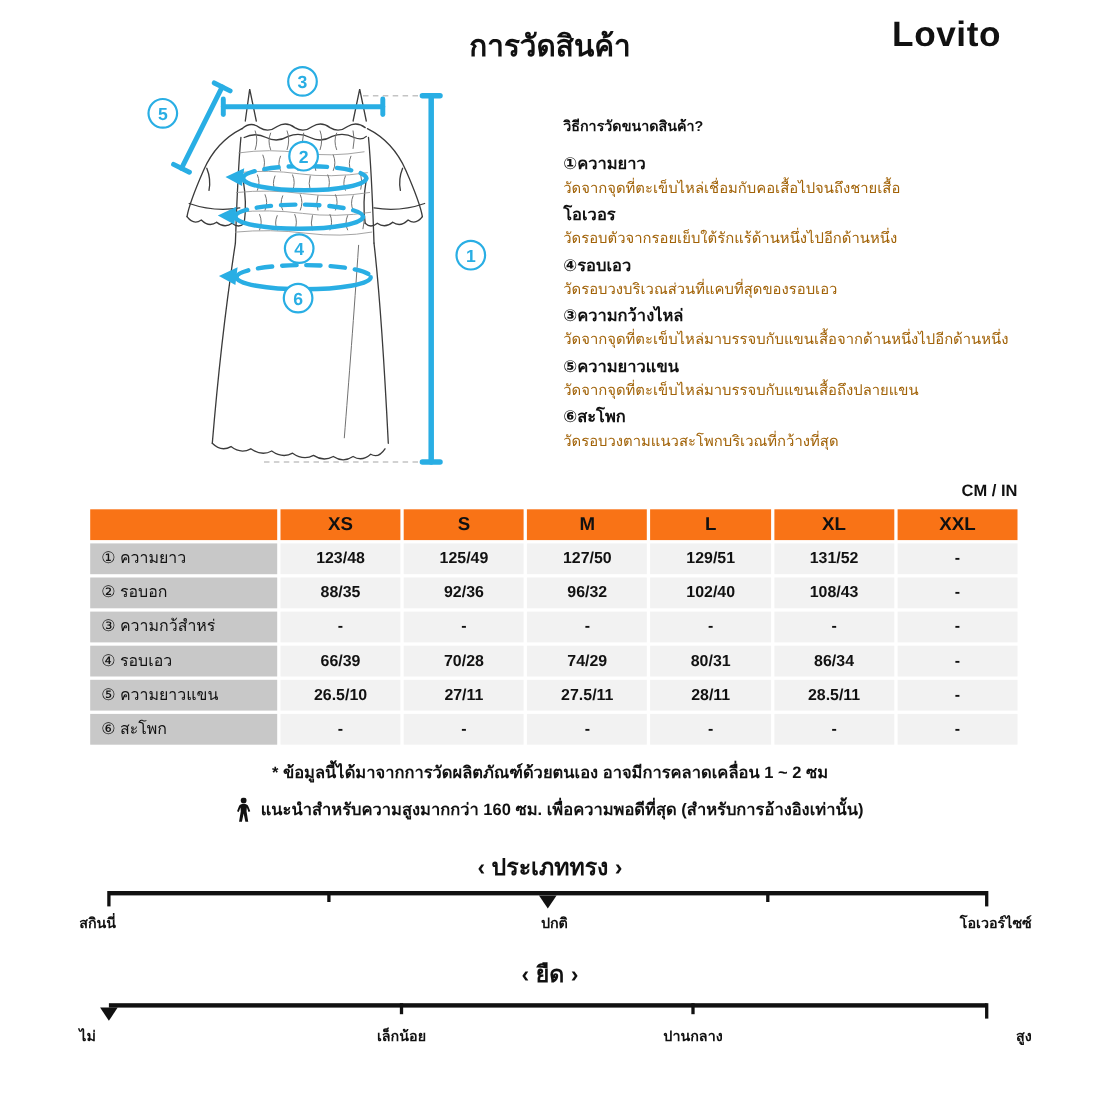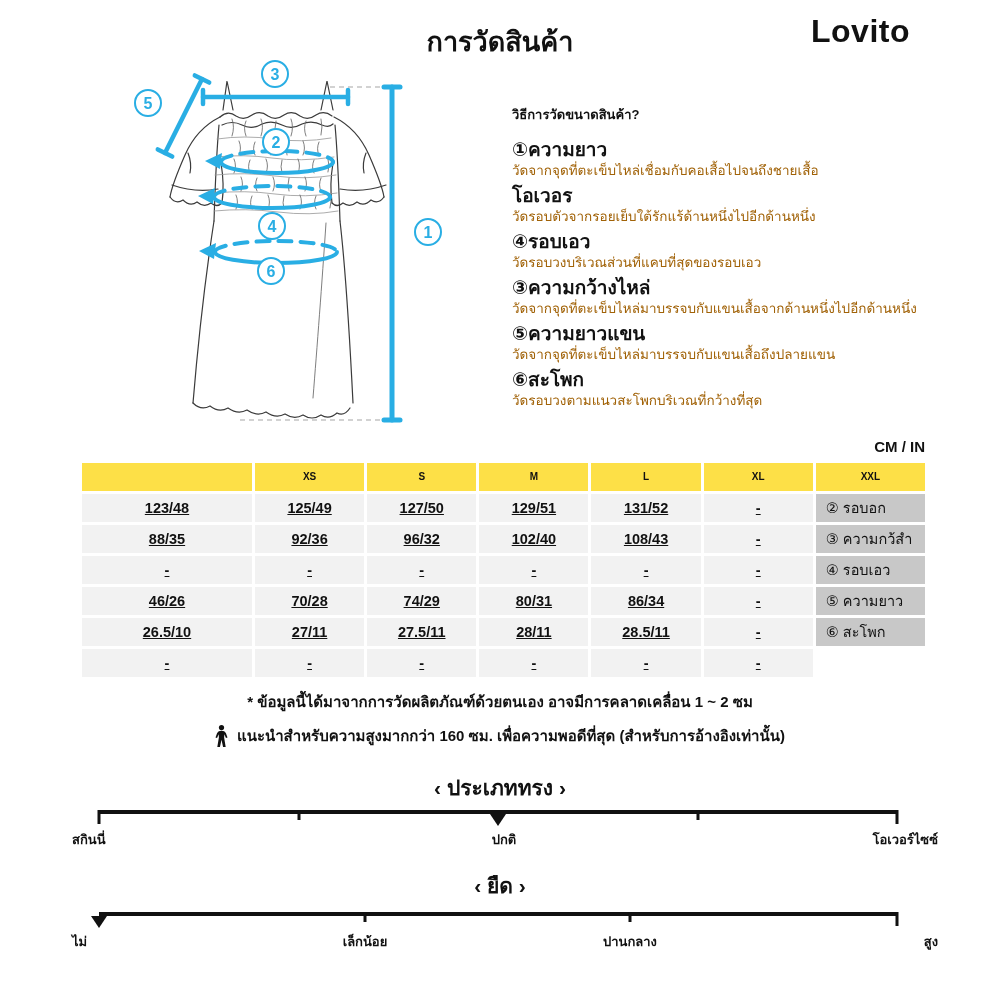--- a/index.html
+++ b/index.html
@@ -10,29 +10,29 @@
   .abs{position:absolute;}
   
   .page-title{top:20px;left:0;width:100%;text-align:center;font-size:27px;font-weight:700;}
   .brand{top:13px;right:90px;font-size:32px;font-weight:800;letter-spacing:.5px;}
   
   .diagram{left:100px;top:53px;}
   
   .instructions{left:512px;top:104px;width:455px;}
   .ins-heading{font-size:13px;font-weight:700;margin-bottom:13px;}
   .ins-item{margin-bottom:3px;}
-  .ins-label{font-size:19px;font-weight:700;line-height:23px;}
+  .ins-label{font-size:15px;font-weight:700;line-height:23px;}
   .ins-desc{font-size:13.5px;color:#a16207;line-height:20px;}
   
   .unit-label{top:438px;right:75px;font-size:15px;font-weight:700;}
   .size-table{left:82px;top:463px;width:843px;display:grid;grid-template-columns:170px repeat(6,1fr);gap:3px;}
   .size-table>div{height:28px;line-height:28px;overflow:hidden;}
-  .th{background:#fde047;font-weight:700;text-align:center;font-size:10px;}
+  .th{background:#f97316;font-weight:700;text-align:center;font-size:17px;}
   .rl{background:#c8c8c8;font-weight:500;font-size:14.5px;padding-left:10px;}
-  .td{background:#f2f2f2;font-weight:700;text-align:center;font-size:14.5px;text-decoration:underline;}
+  .td{background:#f2f2f2;font-weight:700;text-align:center;font-size:14.5px;}
   
   .footnote1{top:690px;left:0;width:100%;text-align:center;font-size:15px;font-weight:700;}
   .footnote2{top:724px;left:0;width:100%;display:flex;justify-content:center;align-items:center;gap:9px;font-size:15px;font-weight:700;}
   
   .scale-heading{left:0;width:100%;text-align:center;font-size:21px;font-weight:800;}
   .scale-track{left:99px;width:798px;height:16px;}
   .scale-line{position:absolute;left:0;right:0;top:0;height:3.5px;background:#111;}
   .tick{position:absolute;top:0;width:3px;background:#111;transform:translateX(-50%);}
   .tick.end{height:14px;}
   .tick.mid{height:10px;}
@@ -180,20 +180,21 @@
 
 <div class="abs size-table">
   <div class="th"></div>
   <div class="th">XS</div>
   <div class="th">S</div>
   <div class="th">M</div>
   <div class="th">L</div>
   <div class="th">XL</div>
   <div class="th">XXL</div>
 
+  <div class="rl">① ความยาว</div>
   <div class="td">123/48</div>
   <div class="td">125/49</div>
   <div class="td">127/50</div>
   <div class="td">129/51</div>
   <div class="td">131/52</div>
   <div class="td">-</div>
 
   <div class="rl">② รอบอก</div>
   <div class="td">88/35</div>
   <div class="td">92/36</div>
@@ -204,21 +205,21 @@
 
   <div class="rl">③ ความกว้สำหร่</div>
   <div class="td">-</div>
   <div class="td">-</div>
   <div class="td">-</div>
   <div class="td">-</div>
   <div class="td">-</div>
   <div class="td">-</div>
 
   <div class="rl">④ รอบเอว</div>
-  <div class="td">46/26</div>
+  <div class="td">66/39</div>
   <div class="td">70/28</div>
   <div class="td">74/29</div>
   <div class="td">80/31</div>
   <div class="td">86/34</div>
   <div class="td">-</div>
 
   <div class="rl">⑤ ความยาวแขน</div>
   <div class="td">26.5/10</div>
   <div class="td">27/11</div>
   <div class="td">27.5/11</div>

